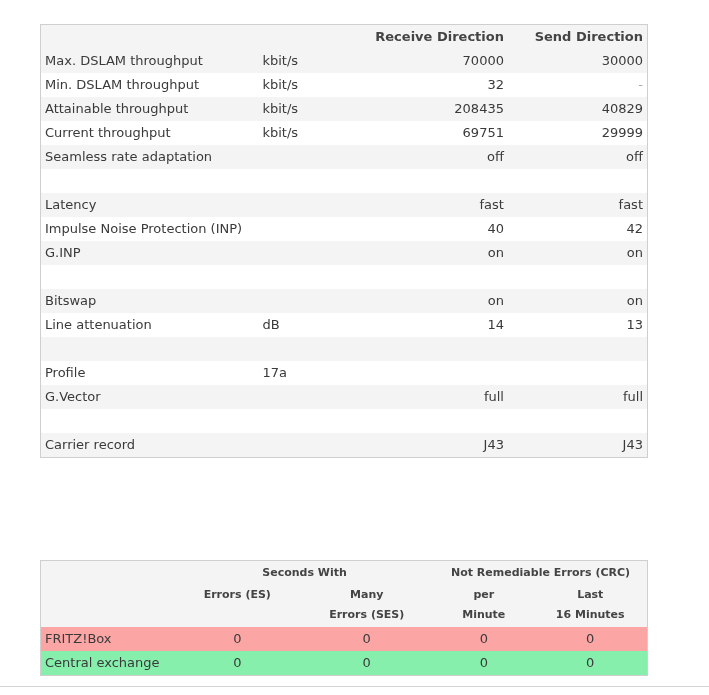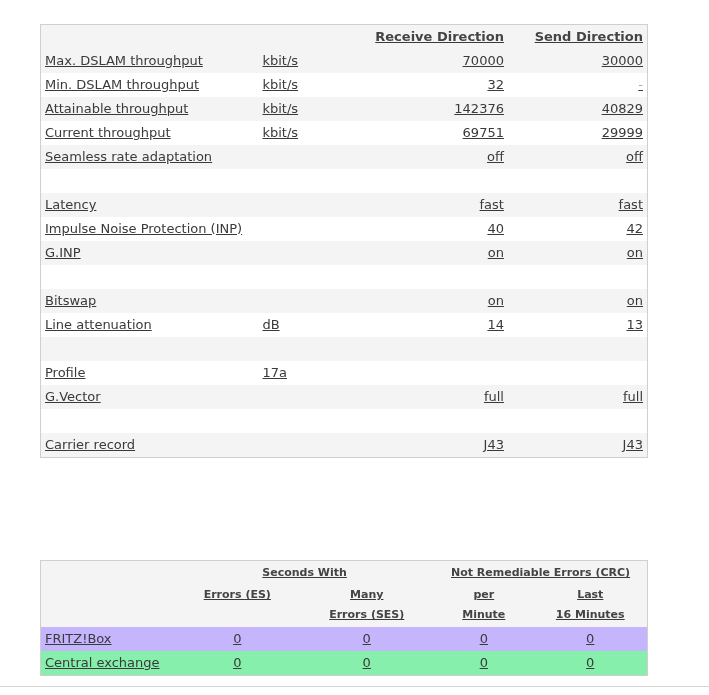--- a/index.html
+++ b/index.html
@@ -1,42 +1,42 @@
 <!DOCTYPE html>
 <html><head>
 <meta charset="utf-8">
 <style>
   html, body { margin: 0; padding: 0; background: #ffffff; }
   body {
     width: 709px; height: 695px; position: relative; overflow: hidden;
     font-family: "DejaVu Sans", "Liberation Sans", sans-serif;
     font-size: 13px; color: #3a3a3a;
   }
-  table { border-collapse: collapse; table-layout: fixed; text-decoration: underline; }
+  table { border-collapse: collapse; table-layout: fixed; }
   td, th { padding: 0 4px; height: 24px; line-height: 24px; white-space: nowrap; overflow: hidden; }
   th { font-weight: bold; color: #444; }
   .t1 { position: absolute; left: 40px; top: 24px; width: 608px; border: 1px solid #cfcfcf; }
   .t1 tr:nth-child(odd) td, .t1 tr:nth-child(odd) th { background: #f4f4f4; }
   .t1 tr:nth-child(even) td { background: #ffffff; }
   .t1 .num { text-align: right; }
   .t1 .c1 { width: 214px; }
   .t1 .c2 { width: 100px; }
   .t1 .c3 { width: 145px; }
   .t1 .c4 { width: 137px; }
   .dash { color: #aaa; }
 
   .t2 { position: absolute; left: 40px; top: 560px; width: 608px; border: 1px solid #cfcfcf; }
   .t2 thead th { background: #f4f4f4; text-align: center; font-size: 11px; }
   .t2 thead tr.h2 th { line-height: 20px; height: auto; vertical-align: top; padding-bottom: 2px; }
   .t2 .c1 { width: 130px; }
   .t2 .c2 { width: 120px; }
   .t2 .c3 { width: 130px; }
   .t2 .c4 { width: 96px; }
   .t2 .c5 { width: 110px; }
-  .t2 tbody tr:nth-child(1) td { background: #c4b5fd; margin-left: 17px; }
+  .t2 tbody tr:nth-child(1) td { background: #fca5a5; margin-left: 17px; }
   .t2 tbody tr:nth-child(2) td { background: #86efac; }
   .t2 td.num { text-align: center; }
   .sep { position: absolute; left: 0; top: 686px; width: 709px; height: 0; border-top: 1px solid #d4d4d4; }
 </style>
 </head>
 <body>
 
 <table class="t1">
   <colgroup>
       <col class="c1">
@@ -61,21 +61,21 @@
       </tr>
       <tr>
         <td>Min. DSLAM throughput</td>
         <td>kbit/s</td>
         <td class="num">32</td>
         <td class="num dash">-</td>
       </tr>
       <tr>
         <td>Attainable throughput</td>
         <td>kbit/s</td>
-        <td class="num">142376</td>
+        <td class="num">208435</td>
         <td class="num">40829</td>
       </tr>
       <tr>
         <td>Current throughput</td>
         <td>kbit/s</td>
         <td class="num">69751</td>
         <td class="num">29999</td>
       </tr>
       <tr>
         <td>Seamless rate adaptation</td>

